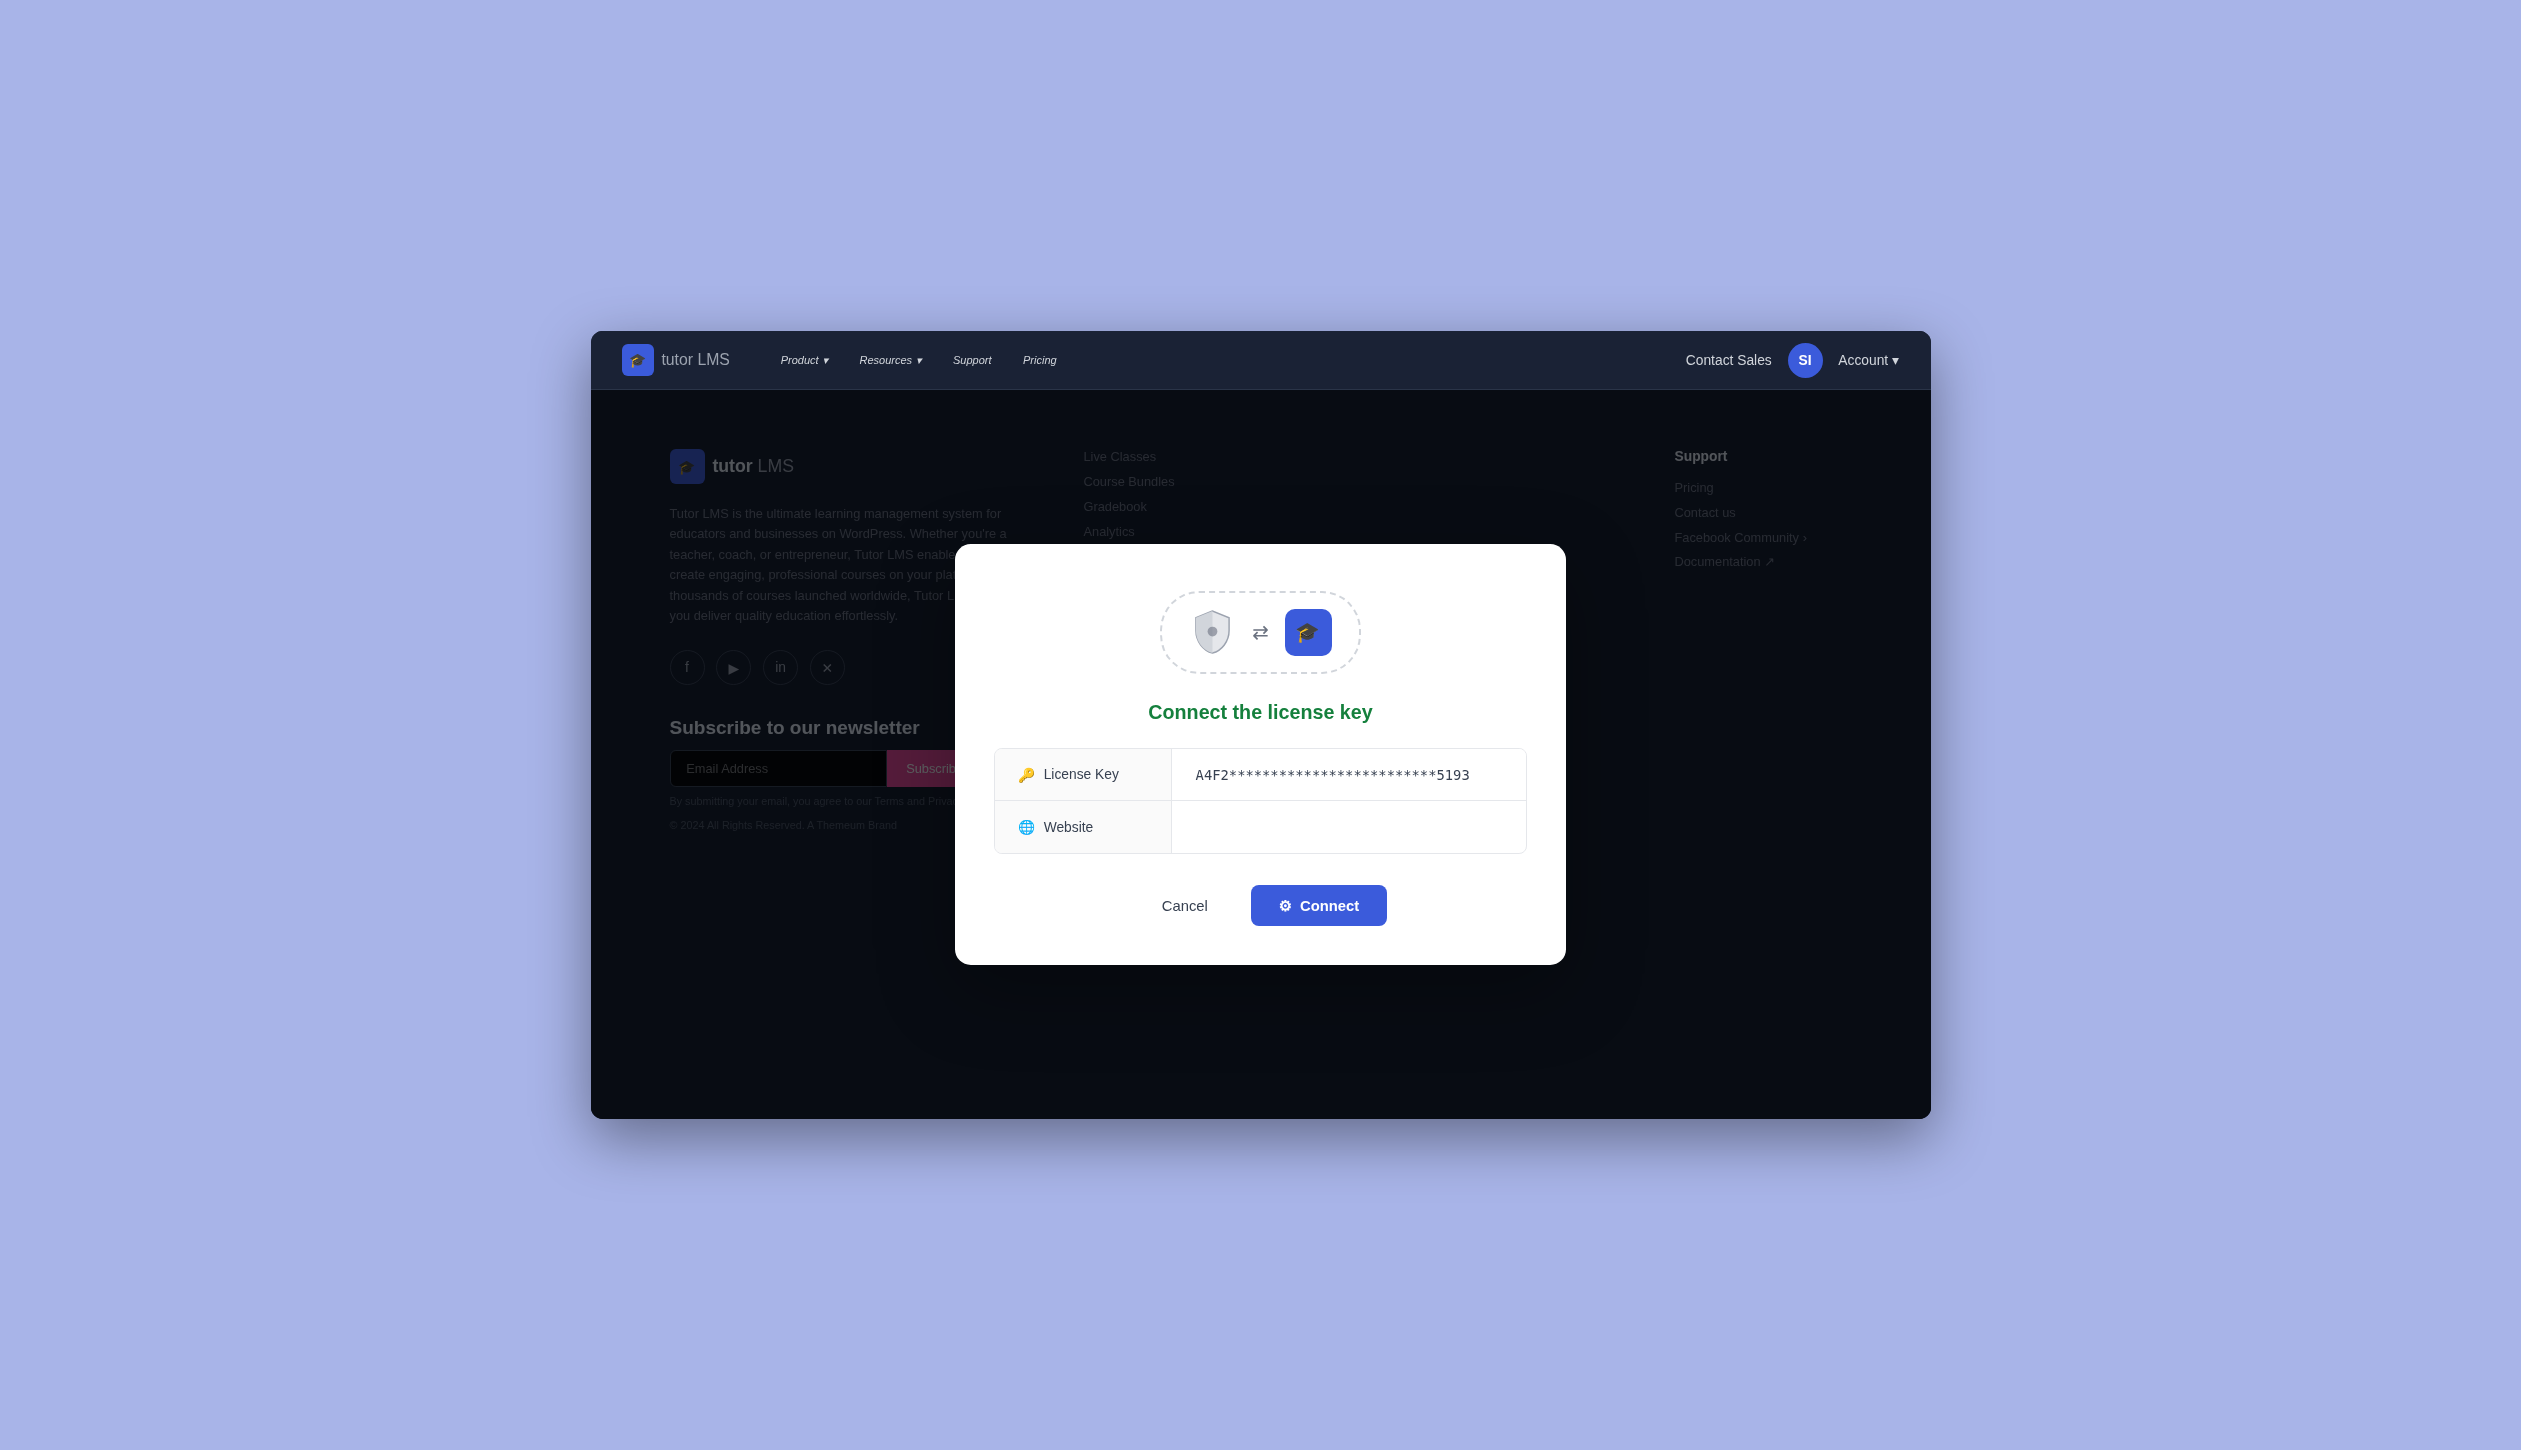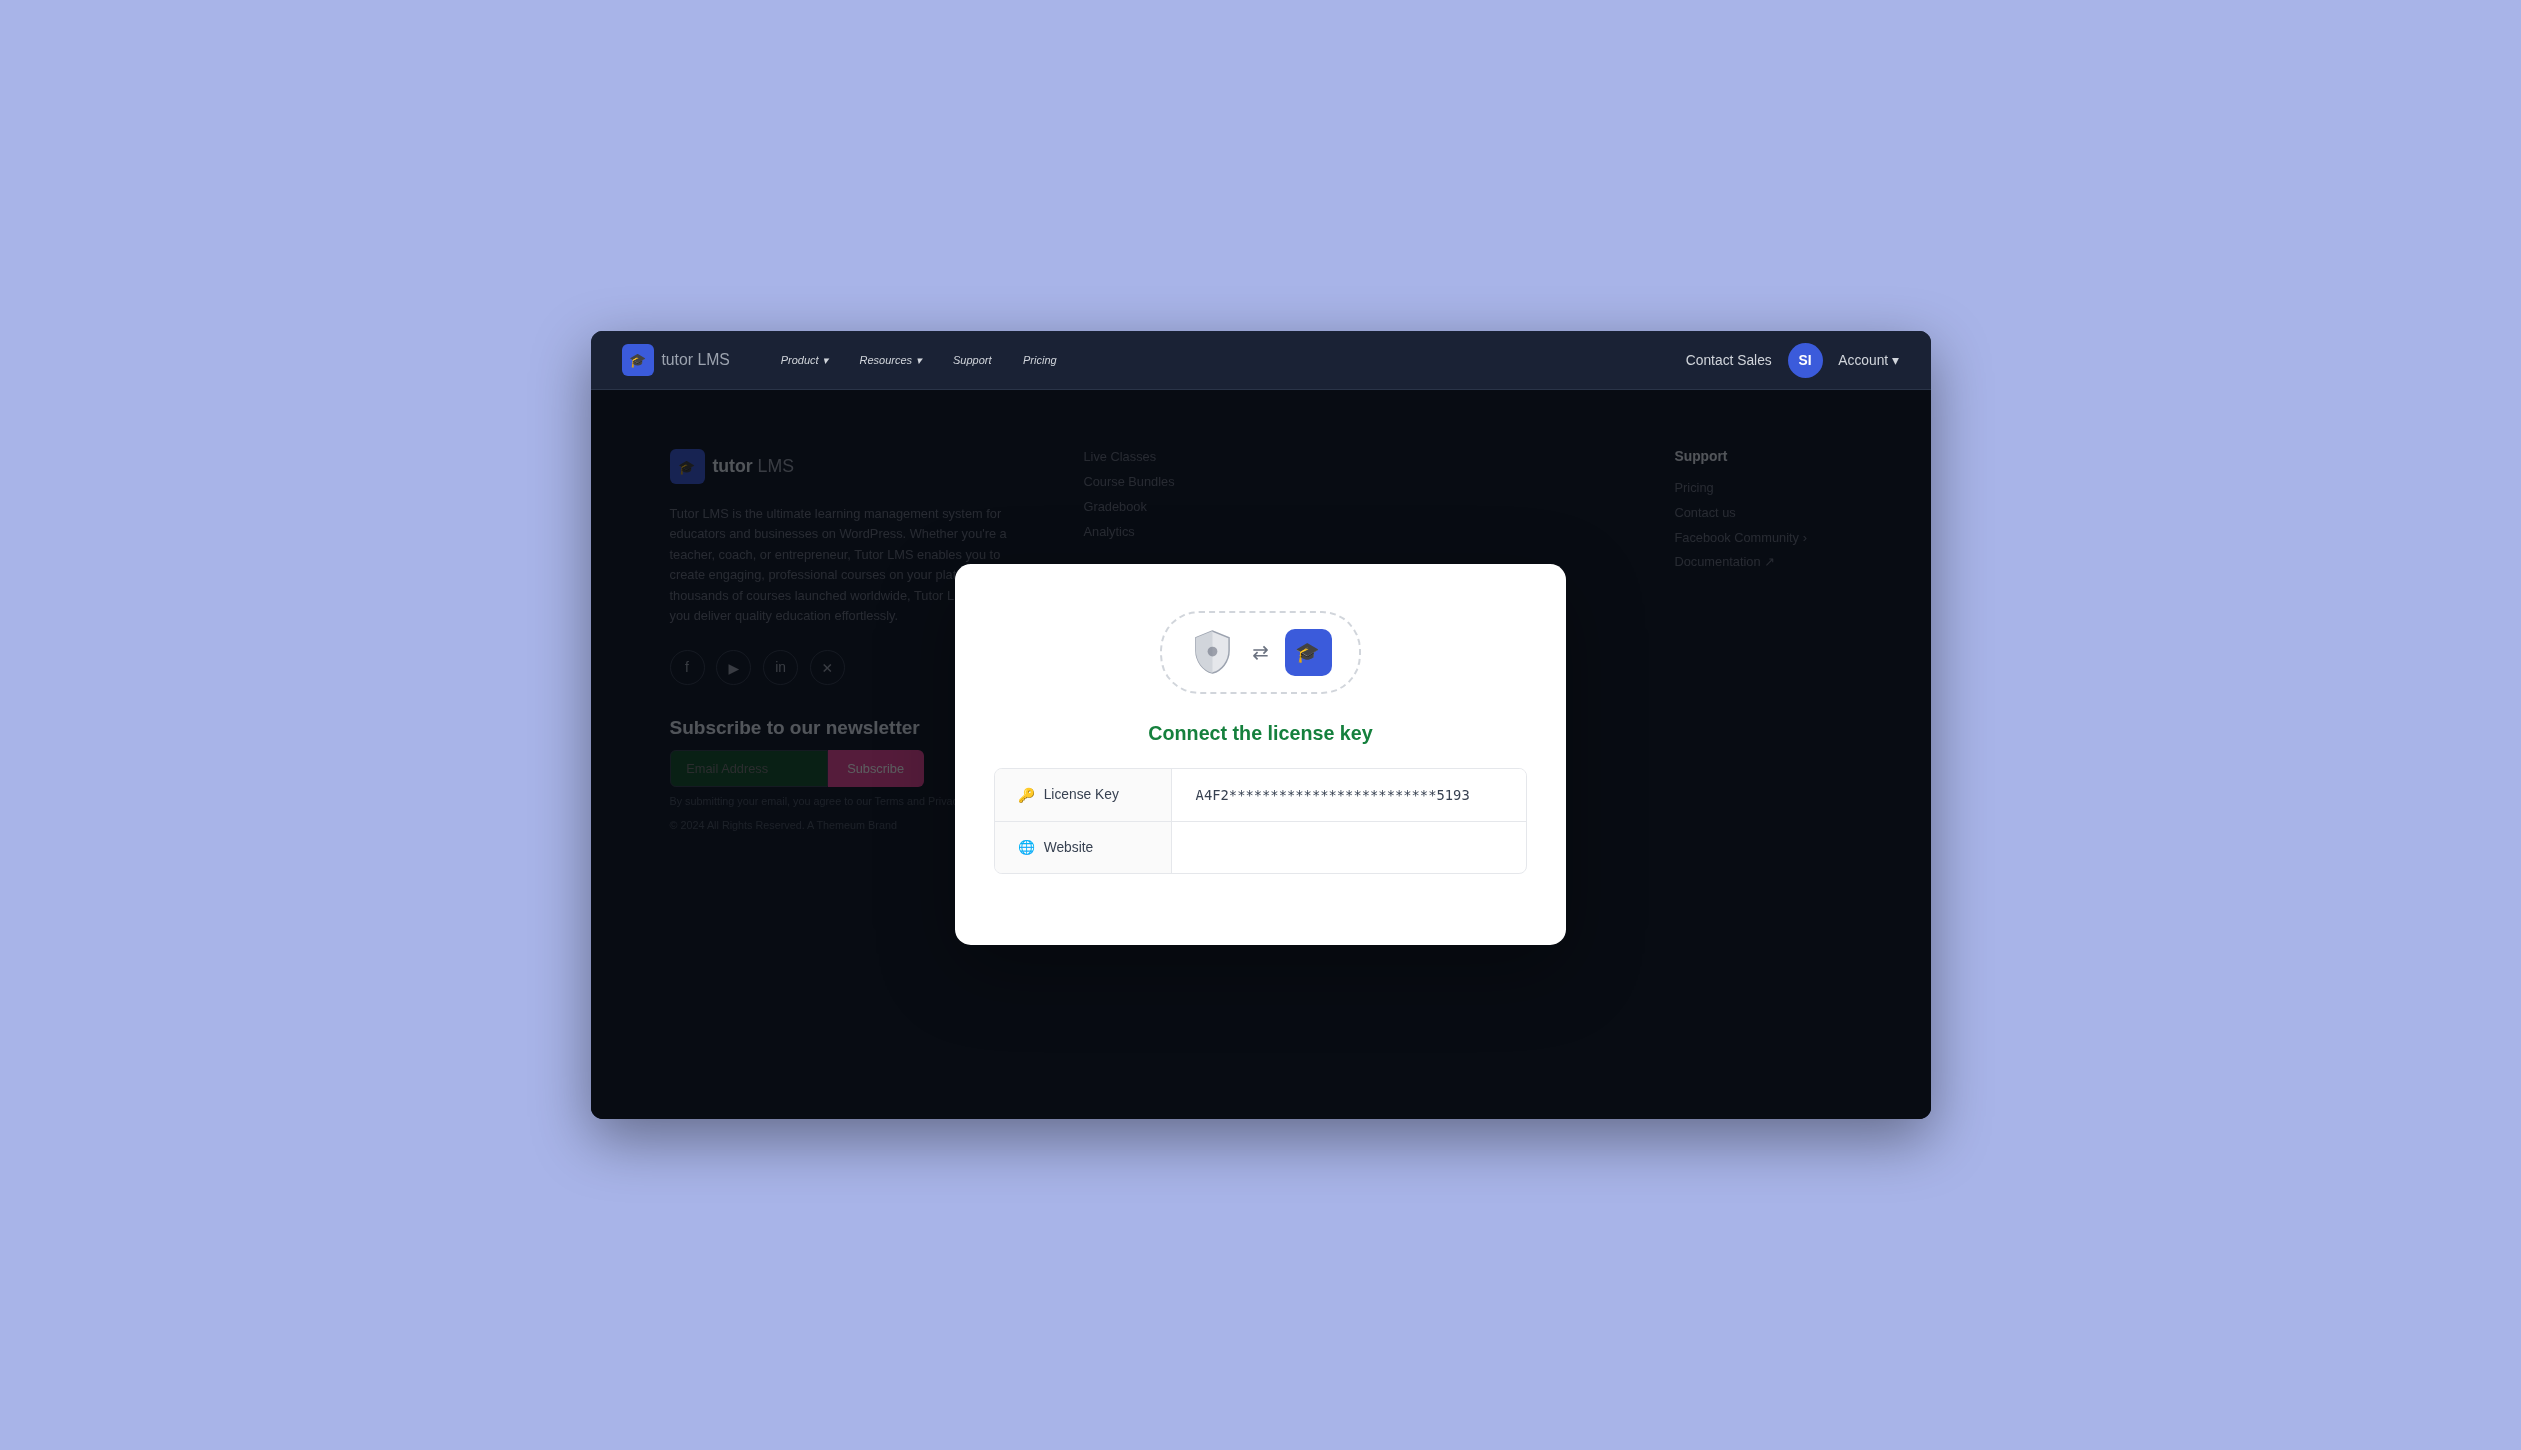--- a/index.html
+++ b/index.html
@@ -174,27 +174,27 @@
       color: #e2e8f0;
       font-size: 19px;
       font-weight: 600;
       margin-bottom: 11.8px;
     }
     .subscribe-form {
       display: flex;
       gap: 0;
     }
     .subscribe-input {
-      background: #14532d;
+      background: #000000;
       border: 1px solid #374151;
       border-radius: 5.9px 0 0 5.9px;
       color: #9ca3af;
       font-size: 12.8px;
       padding: 9.9px 15.8px;
-      width: 158px;
+      width: 217px;
     }
     .subscribe-btn {
       background: #ec4899;
       color: white;
       border: none;
       padding: 9.9px 19.7px;
       border-radius: 0 5.9px 5.9px 0;
       font-size: 12.8px;
       cursor: pointer;
     }
@@ -493,17 +493,24 @@
             <div class="modal-value">A4F2*************************5193</div>
           </div>
           <div class="modal-row">
             <div class="modal-label">
               <span>🌐</span>
               <span>Website</span>
             </div>
           </div>
         </div>
 
+        <div class="modal-actions">
+          <button class="cancel-btn">Cancel</button>
+          <button class="connect-btn">
+            <span>⚙</span>
+            <span>Connect</span>
+          </button>
+        </div>
       </div>
     </div>
   </div>
 </div>
 
 
 </body></html>

